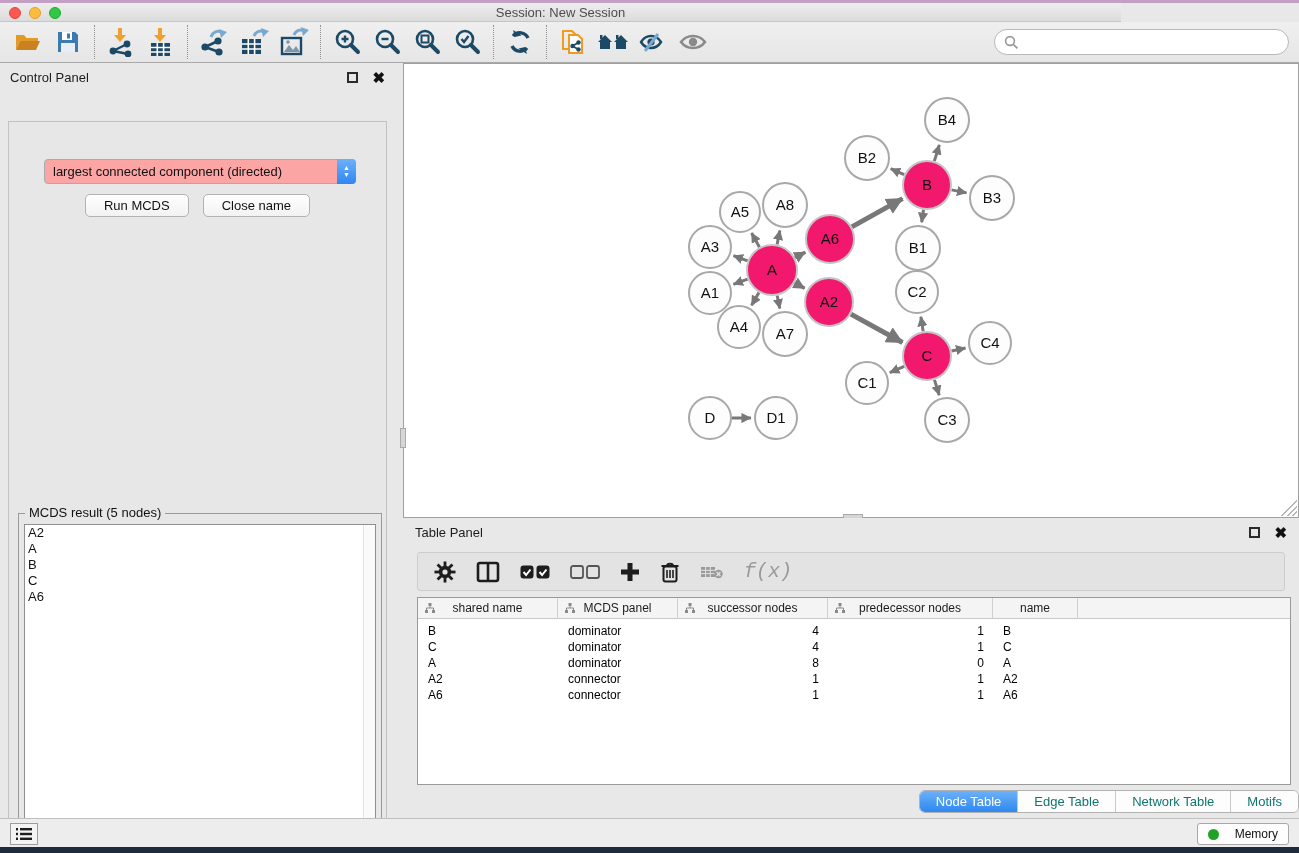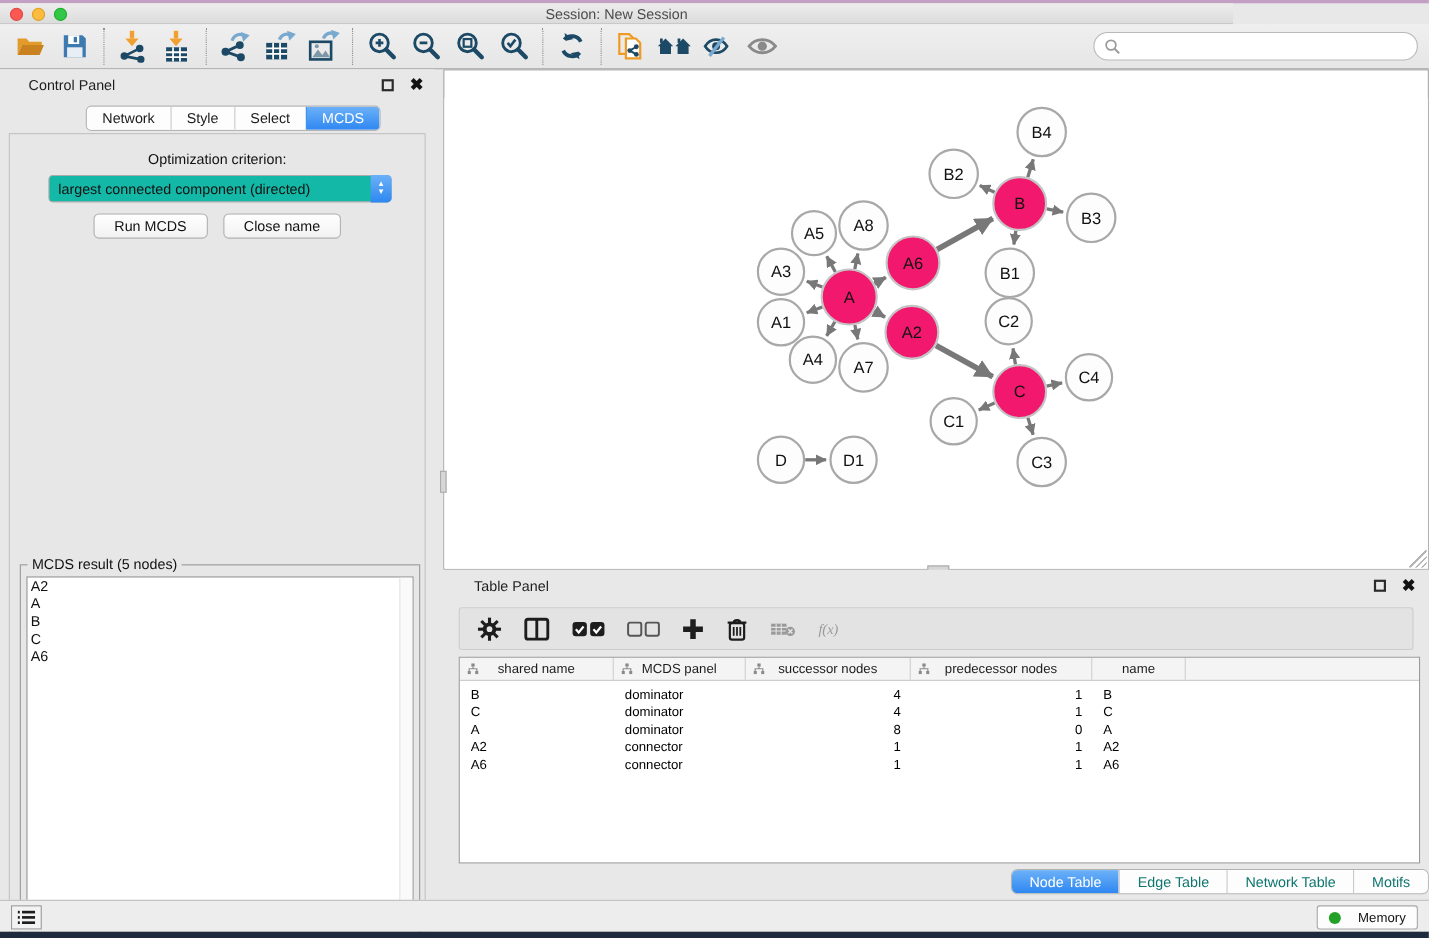--- a/index.html
+++ b/index.html
@@ -24,36 +24,36 @@
     display:flex; align-items:center; padding-left:8px; }
   .tbtn { width:40px; height:36px; display:flex; align-items:center; justify-content:center; cursor:default; }
   .tsep { width:1px; height:34px; border-left:1px dotted #8f8f8f; margin:0 6px; }
   .searchbox { position:absolute; right:10px; top:7px; width:295px; height:26px; background:#fff;
     border:1px solid #b9b9b9; border-radius:13px; display:flex; align-items:center; padding-left:9px; }
   .searchbox input { border:none; outline:none; font-size:13px; width:250px; background:transparent; }
 
   
   .control-panel { position:absolute; left:0; top:63px; width:395px; height:755px; background:#e8e8e8; }
   .panel-head { height:28px; display:flex; align-items:center; padding:0 10px; }
-  .panel-title { font-size:13px; color:#1d1d1d;margin-left:16px; }
+  .panel-title { font-size:13px; color:#1d1d1d; }
   .panel-head .spacer { flex:1; }
   .float-btn { width:11px; height:11px; border:2px solid #2b2b2b; margin-right:14px; }
   .close-btn { font-size:15px; font-weight:bold; color:#111; line-height:11px; }
 
   .seg-tabs { position:absolute; left:78px; top:33px; height:23px; display:flex;
     border:1px solid #b4b4b4; border-radius:5px; overflow:hidden; background:#fff; }
   .seg-tab { padding:0 14px; display:flex; align-items:center; font-size:13px; color:#1d1d1d;
     border-left:1px solid #c9c9c9; background:#fdfdfd; }
   .seg-tab:first-child { border-left:none; }
   .seg-tab.active { background:linear-gradient(#6cb1f8,#2e87f1); color:#fff; border-left-color:#2e87f1; }
 
   .cp-content { position:absolute; left:8px; top:58px; width:379px; height:744px;
     border:1px solid #c2c2c2; background:#e7e7e7; }
   .opt-label { margin-top:15px; text-align:center; font-size:13px; color:#111; }
-  .combo { position:absolute; left:35px; top:37px; width:312px; height:25px; background:#14b8a6;
+  .combo { position:absolute; left:35px; top:37px; width:312px; height:25px; background:#fca5a5;
     border:1px solid #ababab; border-radius:4px; display:flex; align-items:center; }
   .combo-value { flex:1; font-size:13px; padding-left:8px; color:#111; white-space:nowrap; }
   .combo-stepper { width:19px; height:25px; margin:-1px; border-radius:0 4px 4px 0;
     background:linear-gradient(#6cb1f8,#2e87f1); display:flex; flex-direction:column;
     align-items:center; justify-content:center; gap:1px; }
   .combo-stepper span { color:#fff; font-size:7px; line-height:6px; }
   .btn-row { position:absolute; left:0; top:72px; width:100%; display:flex; justify-content:center; gap:14px; }
   .pbtn { height:23px; padding:0 18px; background:linear-gradient(#ffffff,#f2f2f2);
     border:1px solid #b3b3b3; border-radius:5px; font-size:13px; color:#111;
     display:flex; align-items:center; }
@@ -87,21 +87,21 @@
   .split-handle-bottom { position:absolute; left:843px; top:514px; width:20px; height:6px;
     background:#d6d6d6; border:1px solid #aaa; }
 
   
   .table-panel { position:absolute; left:403px; top:518px; width:896px; height:300px; background:#e8e8e8; }
   .tp-head { height:28px; display:flex; align-items:center; padding:0 12px; }
   .tp-toolbar { position:absolute; left:14px; top:34px; width:868px; height:39px;
     background:#e3e3e3; border:1px solid #cdcdcd; border-radius:3px;
     display:flex; align-items:center; gap:20px; padding-left:16px; }
   .tt-item { display:flex; align-items:center; }
-  .fx-label { font-family:Liberation Serif, serif; font-style:italic; font-size:13px; color:#9a9a9a; }
+  .fx-label { font-family:Liberation Mono, monospace; font-style:italic; font-size:20px; color:#9a9a9a; }
 
   .grid { position:absolute; left:14px; top:79px; width:874px; height:188px; background:#fff;
     border:1px solid #9a9a9a; overflow:hidden; }
   .grid-head { display:flex; height:21px; background:#f4f4f4; border-bottom:1px solid #c9c9c9; }
   .gh-cell { position:relative; display:flex; align-items:center; justify-content:center;
     border-right:1px solid #cfcfcf; font-size:12px; color:#1c1c1c; flex-shrink:0; }
   .gh-cell .tree-ico { position:absolute; left:7px; top:5px; }
   .grid-body .trow { display:flex; height:16px; align-items:center; }
   .tcell { font-size:12px; color:#000; flex-shrink:0; white-space:nowrap; }
   .tcell.l { text-align:left; padding-left:10px; }
@@ -283,28 +283,21 @@
     </div>
   </div>
 
   <div class="control-panel">
     <div class="panel-head">
       <span class="panel-title">Control Panel</span>
       <span class="spacer"></span>
       <span class="float-btn"></span>
       <span class="close-btn">✖</span>
     </div>
-    <div class="seg-tabs">
-      <div class="seg-tab">Network</div>
-      <div class="seg-tab">Style</div>
-      <div class="seg-tab">Select</div>
-      <div class="seg-tab active">MCDS</div>
-    </div>
     <div class="cp-content">
-      <div class="opt-label">Optimization criterion:</div>
       <div class="combo">
         <span class="combo-value">largest connected component (directed)</span>
         <span class="combo-stepper">
             <span>▲</span>
             <span>▼</span>
           </span>
       </div>
       <div class="btn-row">
         <div class="pbtn">Run MCDS</div>
         <div class="pbtn">Close name</div>

